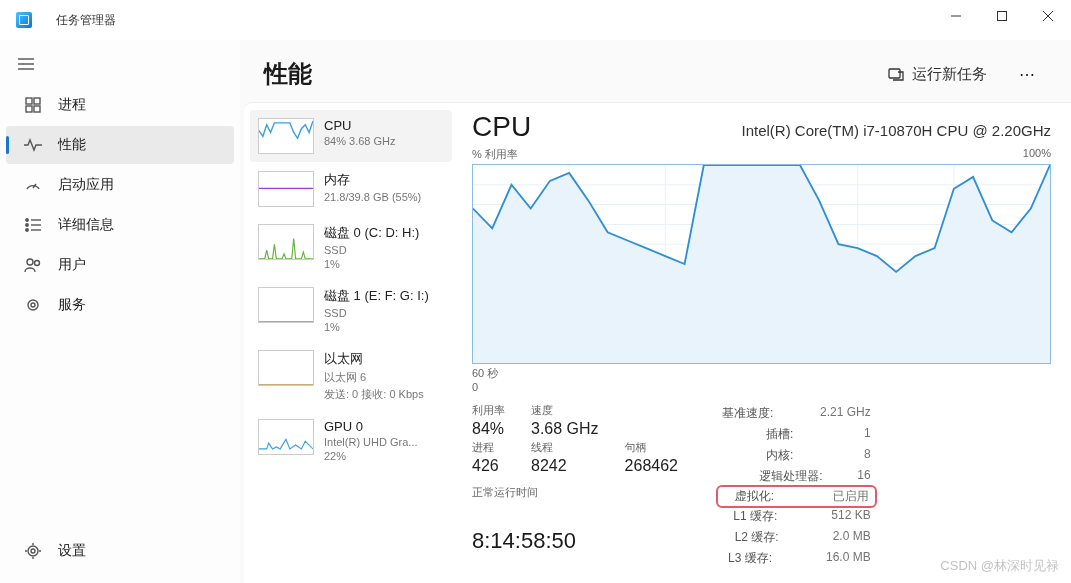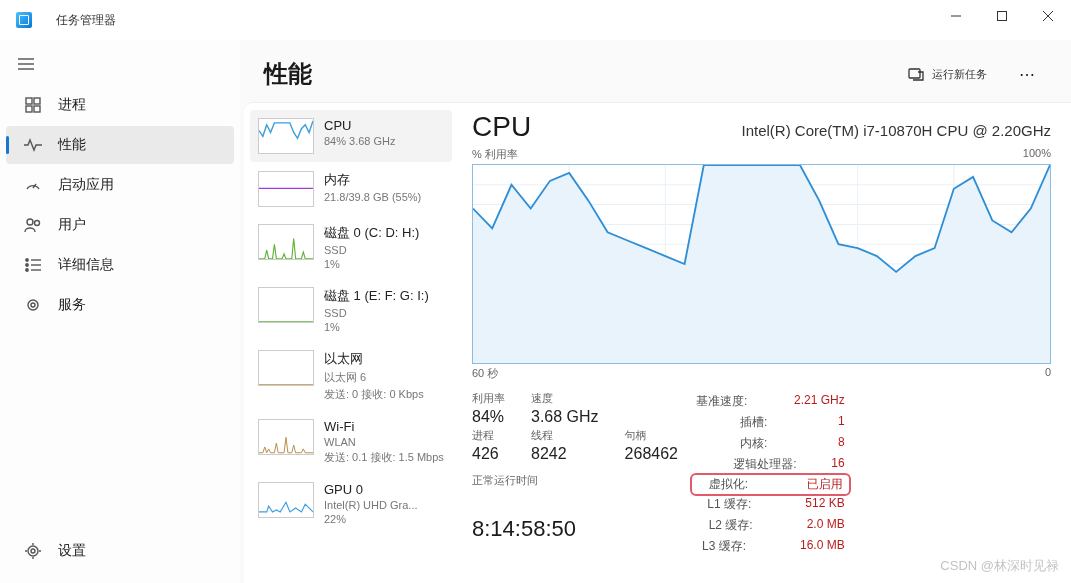--- a/index.html
+++ b/index.html
@@ -25,21 +25,21 @@
 .nav-item.active::before{content:"";position:absolute;left:0;top:10px;bottom:10px;width:3px;background:#1976d2;border-radius:2px;}
 .nav-item .icon{width:18px;height:18px;display:flex;align-items:center;justify-content:center;color:#555;}
 .nav-item .icon svg{stroke:currentColor;stroke-width:1.4;fill:none;}
 .nav-spacer{flex:1;}
 .nav-bottom{padding-bottom:6px;}
 
 
 .main{flex:1;display:flex;flex-direction:column;background:#fafafa;}
 .main-header{display:flex;align-items:center;padding:18px 24px 12px;gap:12px;}
 .main-header h1{font-size:24px;font-weight:600;flex:1;}
-.run-task{display:flex;align-items:center;gap:8px;padding:6px 10px;font-size:11px;color:#333;}
+.run-task{display:flex;align-items:center;gap:8px;padding:6px 10px;font-size:15px;color:#333;}
 .run-task .icon,.more-btn .icon{width:16px;height:16px;}
 .more-btn{padding:6px 10px;font-size:16px;letter-spacing:2px;}
 
 .perf-body{flex:1;display:flex;background:#fff;border-top:1px solid #eee;overflow:hidden;border-radius:8px 0 0 0;margin-left:4px;}
 
 
 .res-list{width:214px;overflow-y:auto;padding:6px 4px;}
 .res-item{display:flex;gap:10px;padding:8px 8px;border-radius:4px;margin:1px 2px;}
 .res-item.selected{background:#f3f3f3;}
 .thumb{width:56px;height:36px;border:1px solid #ccc;background:#fff;position:relative;overflow:hidden;flex-shrink:0;}
@@ -49,33 +49,33 @@
 .res-sub{font-size:11px;color:#777;white-space:nowrap;overflow:hidden;text-overflow:ellipsis;}
 
 
 .detail{flex:1;padding:8px 20px 0 14px;display:flex;flex-direction:column;overflow:hidden;}
 .detail-head{display:flex;align-items:baseline;justify-content:space-between;margin-bottom:4px;}
 .detail-head h2{font-size:28px;font-weight:400;}
 .cpu-name{font-size:15px;color:#333;}
 .chart-labels{display:flex;justify-content:space-between;font-size:11px;color:#666;margin-bottom:2px;}
 .big-chart{height:200px;border:1px solid #8bbde0;background:#fff;position:relative;}
 .big-chart svg{position:absolute;inset:0;width:100%;height:100%;}
-.axis-labels{display:flex;justify-content:space-between;font-size:11px;color:#666;margin-top:2px;margin-bottom:10px;}
-
-.stats-row{display:flex;gap:18px;}
+.axis-labels{display:flex;justify-content:space-between;font-size:11px;color:#666;margin-top:2px;margin-bottom:10px;flex-direction:column;}
+
+.stats-row{display:flex;gap:44px;}
 .stats-left{display:grid;grid-template-columns:repeat(3,auto);column-gap:26px;row-gap:2px;}
 .stat-label{font-size:11px;color:#666;}
 .stat-val{font-size:16px;color:#222;}
 .uptime-block{margin-top:10px;}
 .uptime-val{font-size:22px;margin-top:28px;}
 
 .stats-right{font-size:12px;color:#444;}
 .info-row{display:flex;gap:8px;padding:2px 0;justify-content:flex-end;}
 .info-row .k{width:90px;color:#555;}
-.info-row .v{color:#b91c1c;}
+.info-row .v{color:#737373;}
 .highlight{border:2px solid #e35a6a;border-radius:6px;padding:1px 6px;margin:-2px -6px;}
 
 .watermark{position:absolute;right:12px;bottom:8px;font-size:13px;color:rgba(120,120,120,.45);pointer-events:none;}
 </style>
 </head>
 <body>
 
 <div class="titlebar">
   <div class="app-icon"></div>
   <div class="title">任务管理器</div>
@@ -133,40 +133,40 @@
       <span class="icon">
           <svg width="16" height="16">
             <path d="M2 12 A7 7 0 0 1 14 12"></path>
             <line x1="8" y1="11" x2="11" y2="7"></line>
           </svg>
         </span>
       <span>启动应用</span>
     </div>
     <div class="nav-item">
       <span class="icon">
-          <svg width="18" height="16">
-            <circle cx="6" cy="5" r="3"></circle>
-            <circle cx="13" cy="6" r="2.5"></circle>
-            <path d="M1 15c0-3 3-4 5-4s5 1 5 4"></path>
-          </svg>
-        </span>
-      <span>用户</span>
-    </div>
-    <div class="nav-item">
-      <span class="icon">
           <svg width="16" height="14">
             <circle cx="2" cy="2" r="1.2" fill="#555"></circle>
             <line x1="6" y1="2" x2="16" y2="2"></line>
             <circle cx="2" cy="7" r="1.2" fill="#555"></circle>
             <line x1="6" y1="7" x2="16" y2="7"></line>
             <circle cx="2" cy="12" r="1.2" fill="#555"></circle>
             <line x1="6" y1="12" x2="16" y2="12"></line>
           </svg>
         </span>
       <span>详细信息</span>
+    </div>
+    <div class="nav-item">
+      <span class="icon">
+          <svg width="18" height="16">
+            <circle cx="6" cy="5" r="3"></circle>
+            <circle cx="13" cy="6" r="2.5"></circle>
+            <path d="M1 15c0-3 3-4 5-4s5 1 5 4"></path>
+          </svg>
+        </span>
+      <span>用户</span>
     </div>
     <div class="nav-item">
       <span class="icon">
           <svg width="16" height="16">
             <circle cx="8" cy="8" r="5"></circle>
             <circle cx="8" cy="8" r="2"></circle>
           </svg>
         </span>
       <span>服务</span>
     </div>
@@ -256,32 +256,20 @@
         <div class="res-item">
           <div class="thumb">
               <svg viewBox="0 0 56 36" preserveAspectRatio="none">
                 <polyline fill="none" stroke="#b78a46" stroke-width="1" points="0,35 56,35"></polyline>
               </svg>
             </div>
           <div class="res-text">
               <div class="res-title">以太网</div>
               <div class="res-sub">以太网 6</div>
               <div class="res-sub">发送: 0 接收: 0 Kbps</div>
-            </div>
-        </div>
-        <div class="res-item">
-          <div class="thumb">
-              <svg viewBox="0 0 56 36" preserveAspectRatio="none">
-                <polyline fill="none" stroke="#b78a46" stroke-width="1" points="0,34 4,34 6,28 8,34 10,30 12,34 16,34 18,24 20,34 26,34 28,18 30,34 34,34 36,26 38,34 44,34 46,30 48,34 56,34"></polyline>
-              </svg>
-            </div>
-          <div class="res-text">
-              <div class="res-title">Wi-Fi</div>
-              <div class="res-sub">WLAN</div>
-              <div class="res-sub">发送: 0.1 接收: 1.5 Mbps</div>
             </div>
         </div>
         <div class="res-item">
           <div class="thumb">
               <svg viewBox="0 0 56 36" preserveAspectRatio="none">
                 <polyline fill="none" stroke="#3b9fe0" stroke-width="1.2" points="0,30 8,30 10,24 14,30 18,28 22,30 28,20 32,30 38,26 44,30 48,22 56,30"></polyline>
               </svg>
             </div>
           <div class="res-text">
               <div class="res-title">GPU 0</div>

